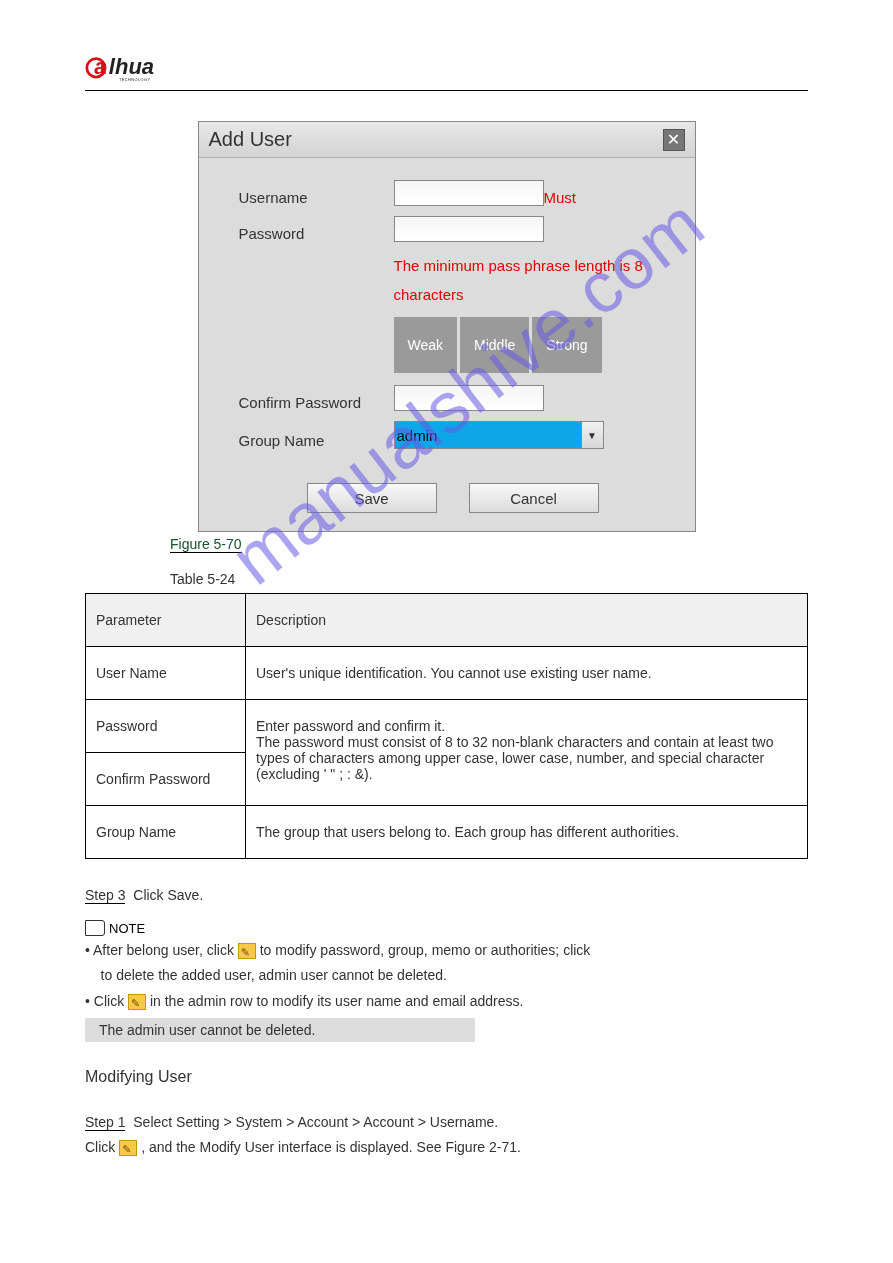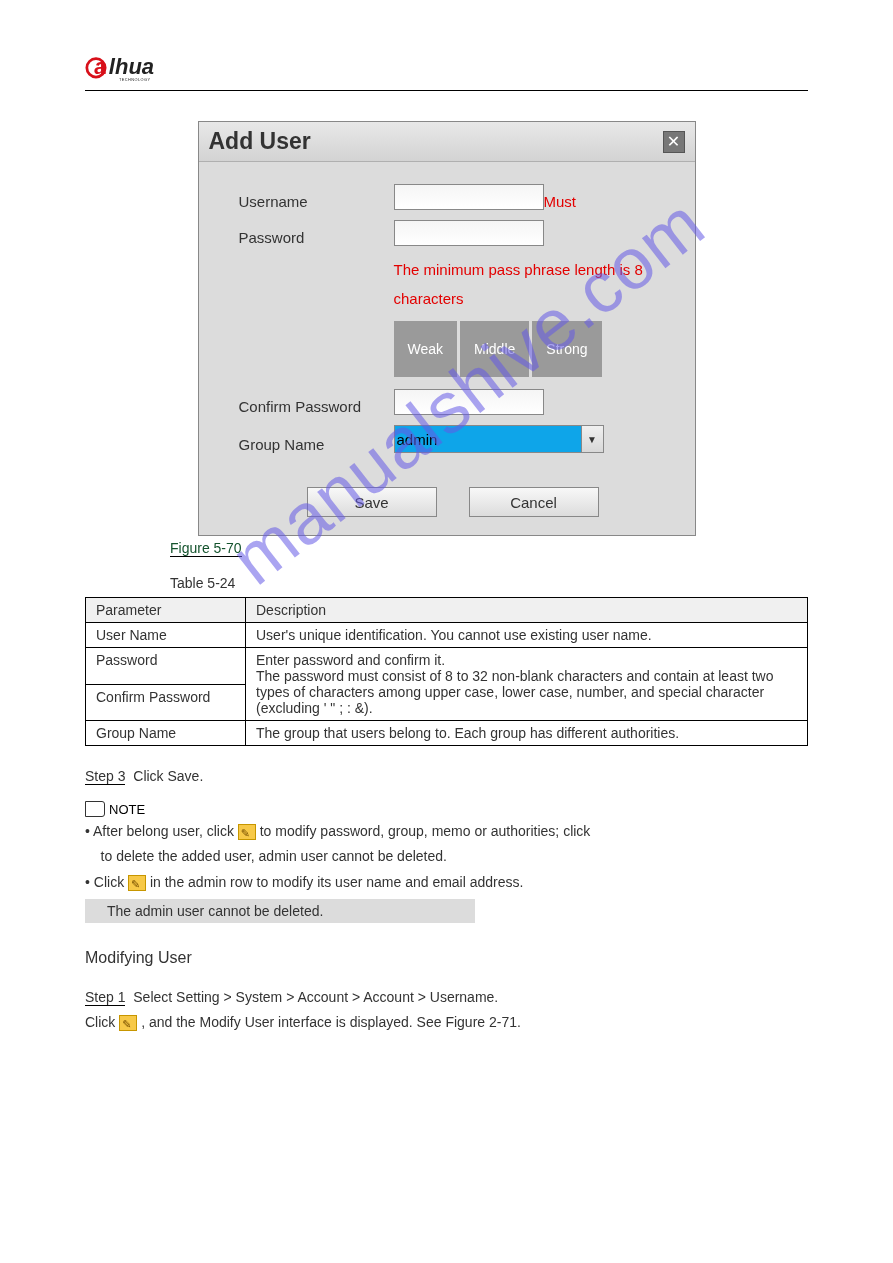--- a/index.html
+++ b/index.html
@@ -36,22 +36,22 @@
   }
   .dialog-title {
     background: linear-gradient(#e8e8e8,#d3d3d3);
     border-bottom: 1px solid #b0b0b0;
     padding: 6px 10px;
     display: flex;
     justify-content: space-between;
     align-items: center;
   }
   .dialog-title-text {
-    font-weight: bold;
-    font-size: 23px;
+    font-weight: normal;
+    font-size: 20px;
     color: #333;
   }
   .close-btn {
     width: 22px; height: 22px;
     background: #777;
     color: #fff;
     display: flex; align-items: center; justify-content: center;
     font-size: 16px;
     border: 1px solid #555;
   }
@@ -152,33 +152,33 @@
     margin-left: 85px;
   }
   .param-table {
     width: 100%;
     border-collapse: collapse;
     font-size: 14px;
     color: #333;
   }
   .param-table th, .param-table td {
     border: 1px solid #000;
-    padding: 4px 10px;
+    padding: 18px 10px;
     text-align: left;
     vertical-align: top;
   }
   .param-table th {
     background: #f0f0f0;
     font-weight: normal;
   }
   .param-col { width: 160px; }
   .step-text {
     font-size: 14px;
     color: #333;
-    margin-top: 18px;
+    margin-top: 24px;
     line-height: 1.8;
   }
   .step-label {
     border-bottom: 1px solid #000;
   }
   .section-heading {
     font-size: 16px;
     color: #333;
     margin-top: 26px;
   }
@@ -212,21 +212,21 @@
   .note-icon::before {
     content: "";
     position: absolute;
     left: 3px; top: 4px;
     font-size: 8px;
   }
   .highlight-bar {
     background: #dcdcdc;
     font-size: 14px;
     color: #333;
-    padding: 4px 22px;
+    padding: 4px 14px;
     margin-top: 4px;
     width: 390px;
   }
   .watermark {
     position: absolute;
     left: 180px;
     top: 350px;
     font-size: 72px;
     font-weight: 500;
     color: rgba(100, 90, 230, 0.55);

